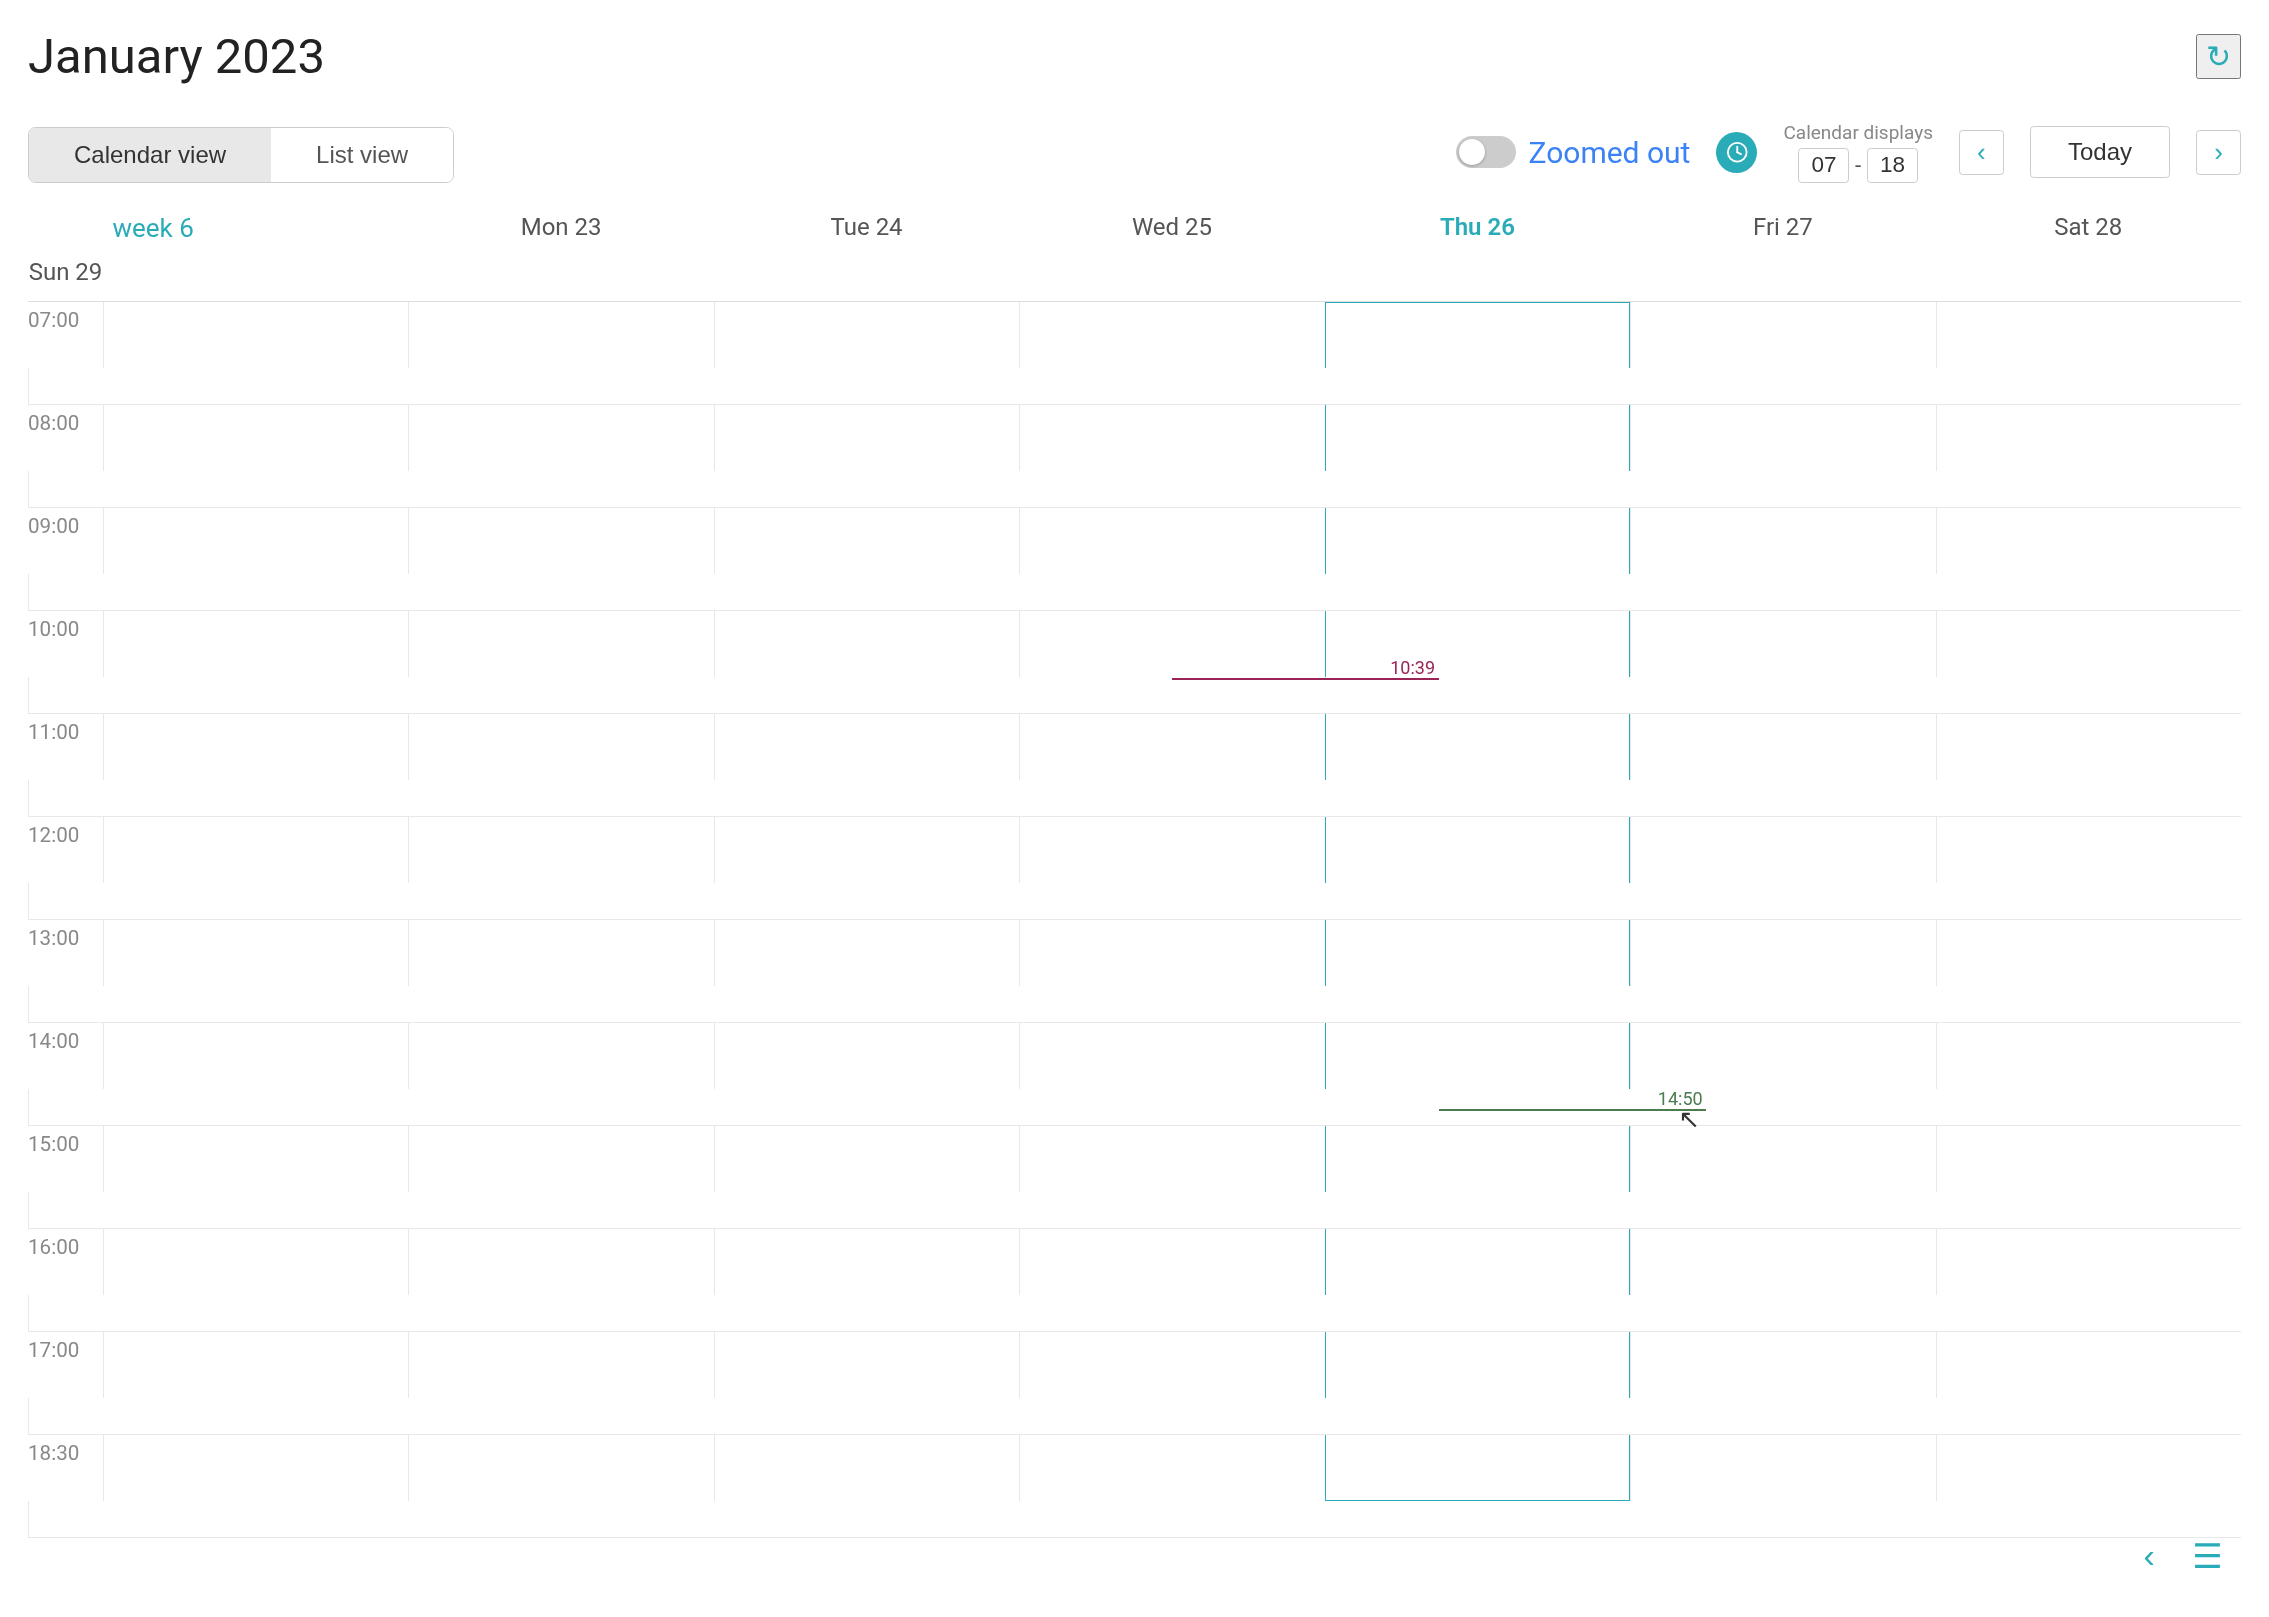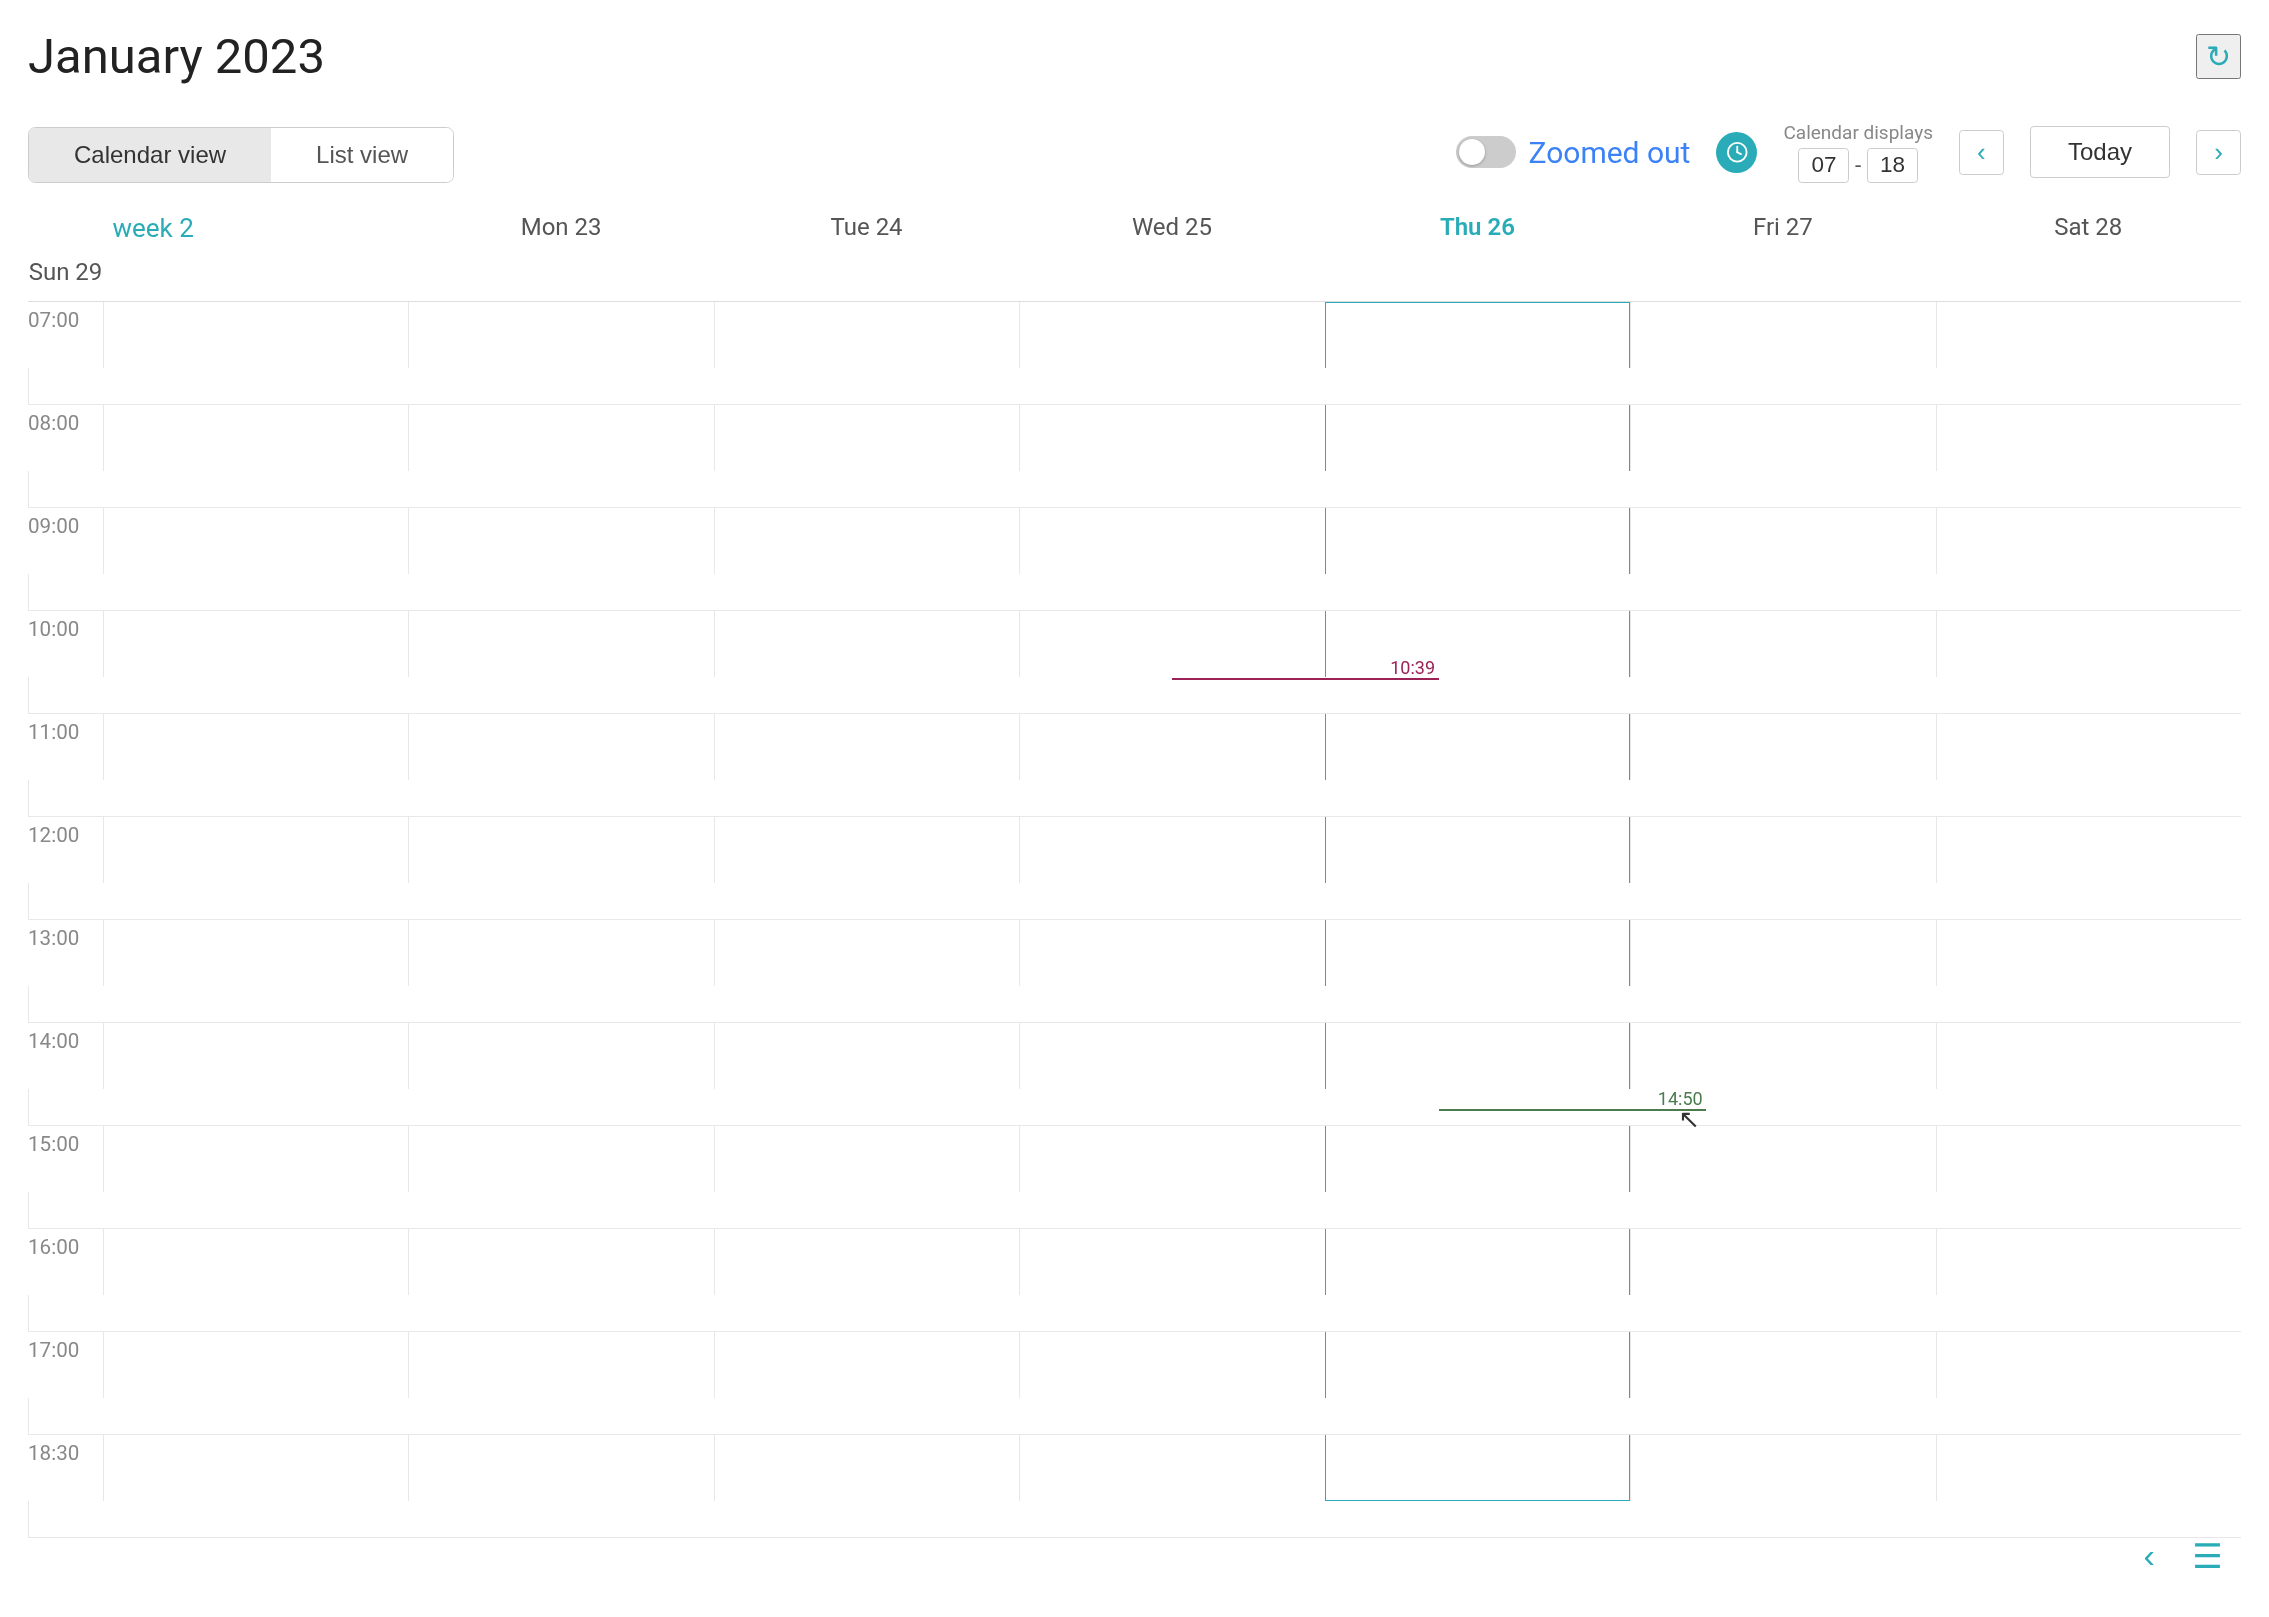--- a/index.html
+++ b/index.html
@@ -312,21 +312,21 @@
       <button class="nav-btn">‹</button>
       <button class="today-btn">Today</button>
       <button class="nav-btn">›</button>
     </div>
   </div>
 
   <div class="calendar-grid">
 
     <div class="day-headers">
       <div class="day-header-spacer"></div>
-      <div class="day-header week-link" style="font-size:26px; color:#2aacb8;">week 2</div>
+      <div class="day-header week-link" style="font-size:26px; color:#2aacb8;">week 6</div>
       <div class="day-header">Mon 23</div>
       <div class="day-header">Tue 24</div>
       <div class="day-header">Wed 25</div>
       <div class="day-header today">Thu 26</div>
       <div class="day-header">Fri 27</div>
       <div class="day-header">Sat 28</div>
       <div class="day-header">Sun 29</div>
     </div>
 
     <div class="time-grid" id="time-grid" style="position: relative;">

